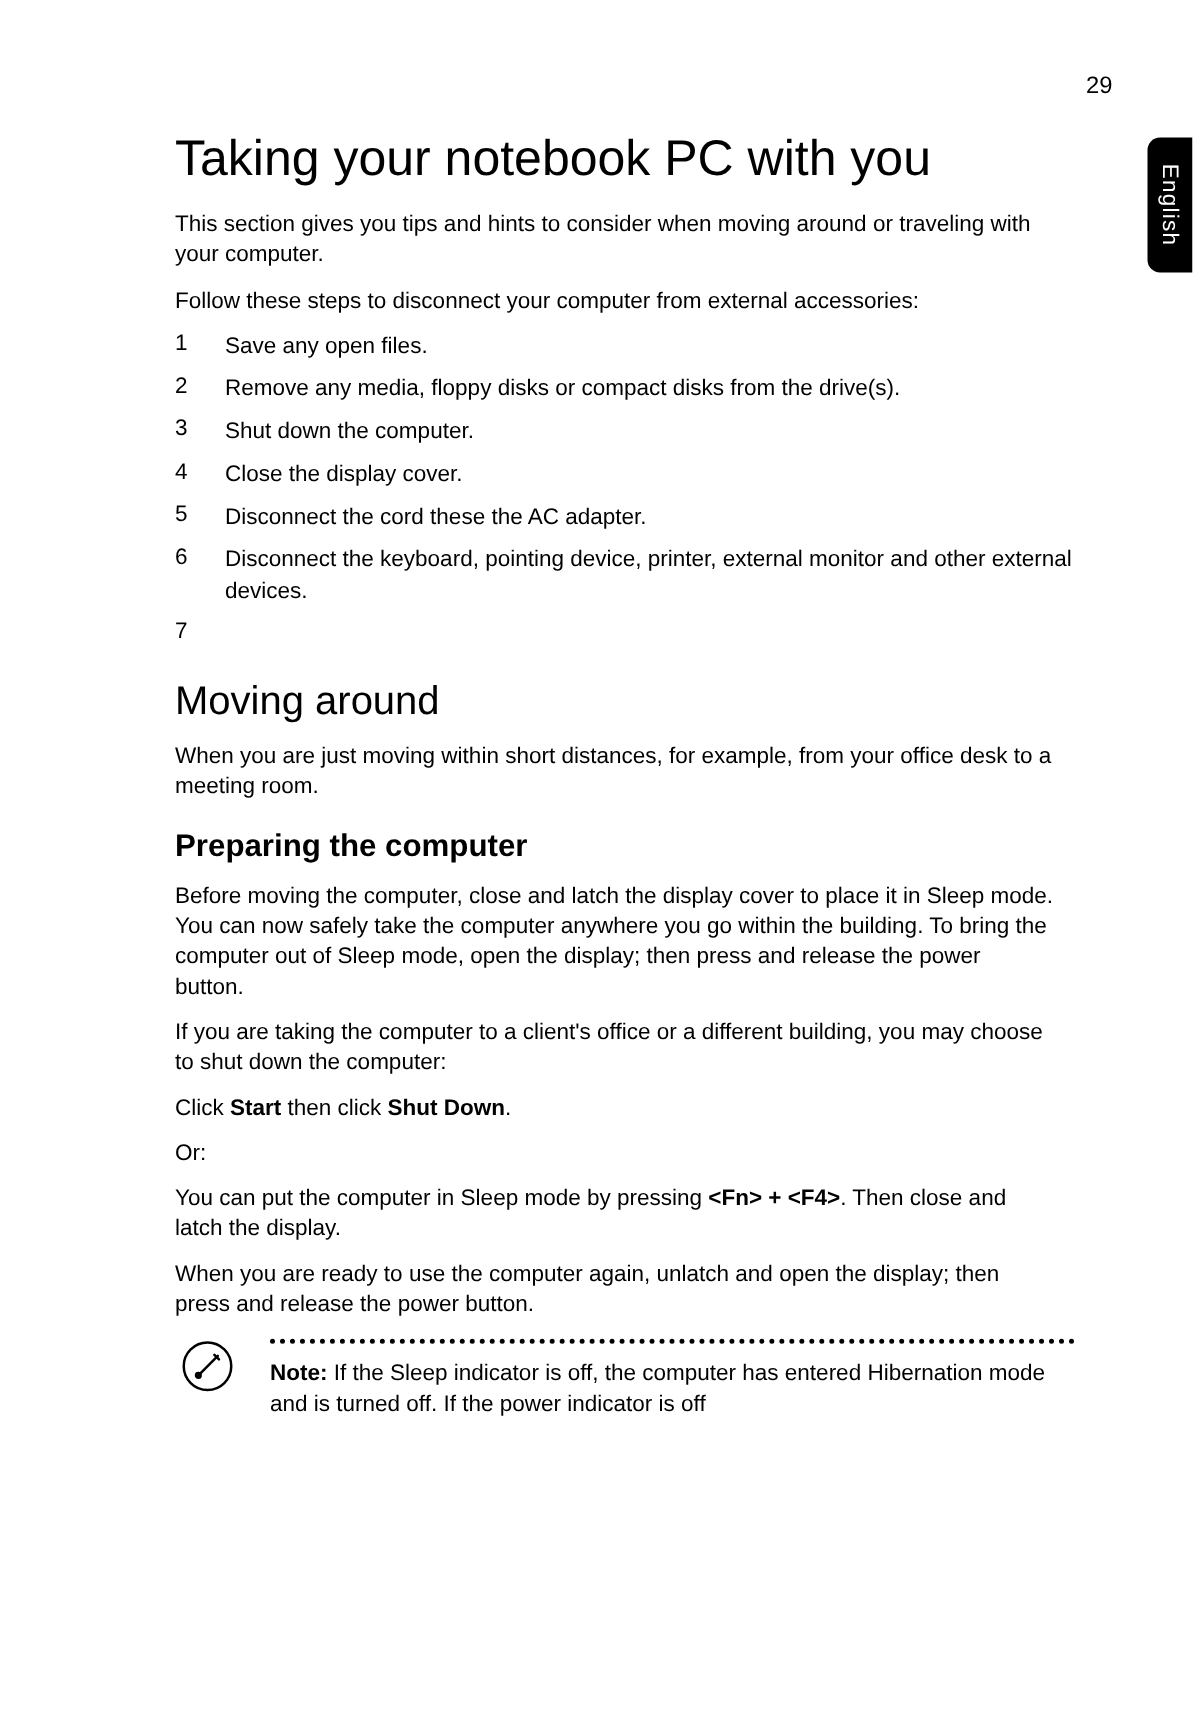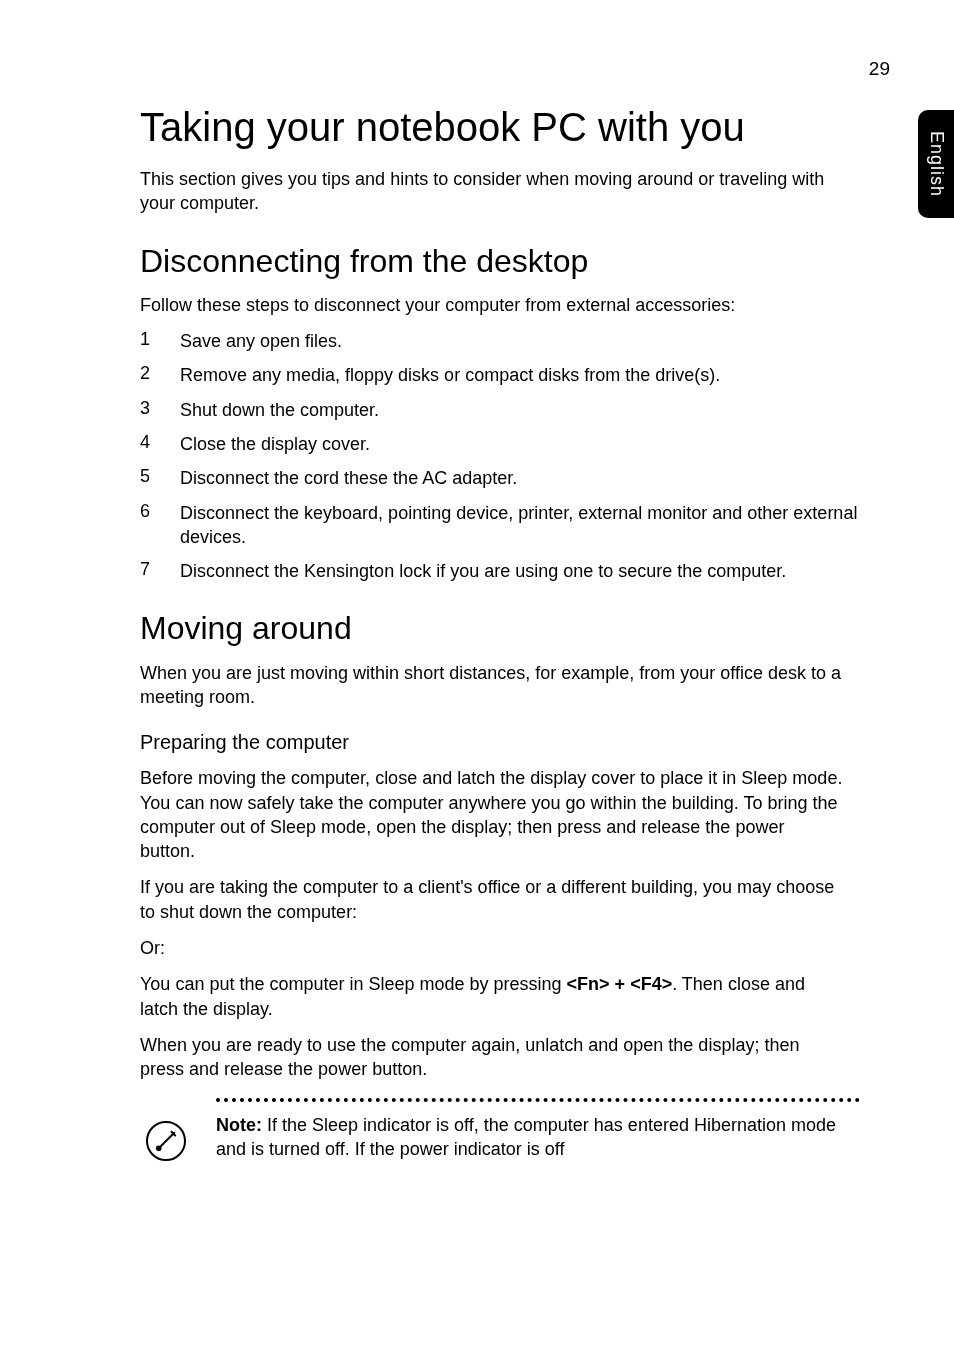--- a/index.html
+++ b/index.html
@@ -51,22 +51,22 @@
     margin: 0 0 18px 0;
     line-height: 1.1;
   }
   h2 {
     font-weight: 400;
     font-size: 32px;
     margin: 28px 0 14px 0;
     line-height: 1.1;
   }
   h3 {
-    font-weight: 400;
-    font-size: 20px;
+    font-weight: 700;
+    font-size: 25px;
     margin: 22px 0 12px 0;
   }
   p {
     font-size: 18px;
     line-height: 1.35;
     margin: 0 16px 12px 0;
   }
   .list {
     margin: 10px 0 0 0;
   }
@@ -80,21 +80,21 @@
     font-size: 18px;
   }
   .list-text {
     font-size: 18px;
     line-height: 1.35;
   }
   .b { font-weight: 700; }
   .note-block {
     display: flex;
     margin-top: 16px;
-    align-items: flex-end;
+    align-items: flex-start;
   }
   .note-icon-wrap {
     width: 70px;
     flex-shrink: 0;
     padding-left: 6px;
     padding-top: 2px;
   }
   .note-icon {
     width: 40px;
     height: 40px;
@@ -133,21 +133,20 @@
 <div class="side-tab">
   <span class="side-tab-text">English</span>
 </div>
 
 <div class="content">
 
   <h1>Taking your notebook PC with you</h1>
 
   <p>This section gives you tips and hints to consider when moving around or traveling with your computer.</p>
 
-  <h2>Disconnecting from the desktop</h2>
 
   <p>Follow these steps to disconnect your computer from external accessories:</p>
 
   <div class="list">
     <div class="list-row">
       <div class="list-num">1</div>
       <div class="list-text">Save any open files.</div>
     </div>
     <div class="list-row">
       <div class="list-num">2</div>
@@ -164,34 +163,36 @@
     <div class="list-row">
       <div class="list-num">5</div>
       <div class="list-text">Disconnect the cord these the AC adapter.</div>
     </div>
     <div class="list-row">
       <div class="list-num">6</div>
       <div class="list-text">Disconnect the keyboard, pointing device, printer, external monitor and other external devices.</div>
     </div>
     <div class="list-row">
       <div class="list-num">7</div>
-      <div class="list-text">Disconnect the Kensington lock if you are using one to secure the computer.</div>
     </div>
   </div>
 
   <h2>Moving around</h2>
 
   <p>When you are just moving within short distances, for example, from your office desk to a meeting room.</p>
 
   <h3>Preparing the computer</h3>
 
   <p>Before moving the computer, close and latch the display cover to place it in Sleep mode. You can now safely take the computer anywhere you go within the building. To bring the computer out of Sleep mode, open the display; then press and release the power button.</p>
 
   <p>If you are taking the computer to a client's office or a different building, you may choose to shut down the computer:</p>
 
+  <p>
+    <span>Click </span><span class="b">Start</span><span> then click </span><span class="b">Shut Down</span><span>.</span>
+  </p>
 
   <p>Or:</p>
 
   <p>
     <span>You can put the computer in Sleep mode by pressing </span><span class="b">&lt;Fn&gt; + &lt;F4&gt;</span><span>. Then close and latch the display.</span>
   </p>
 
   <p>When you are ready to use the computer again, unlatch and open the display; then press and release the power button.</p>
 
   <div class="note-block">

